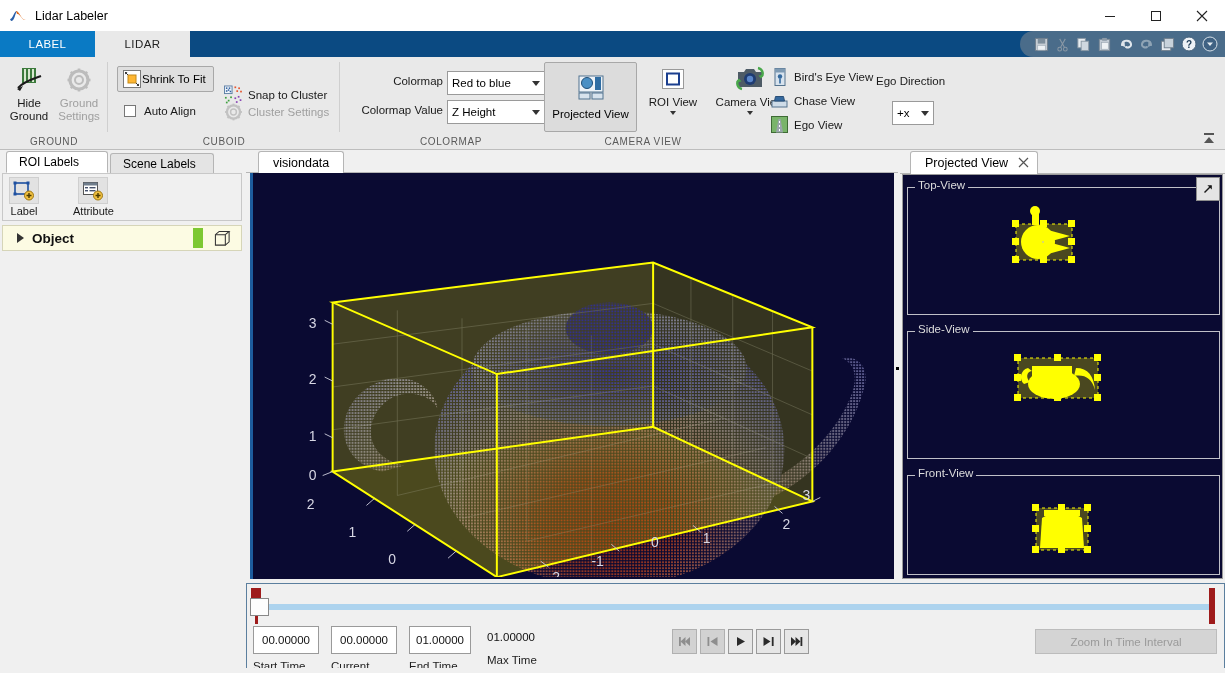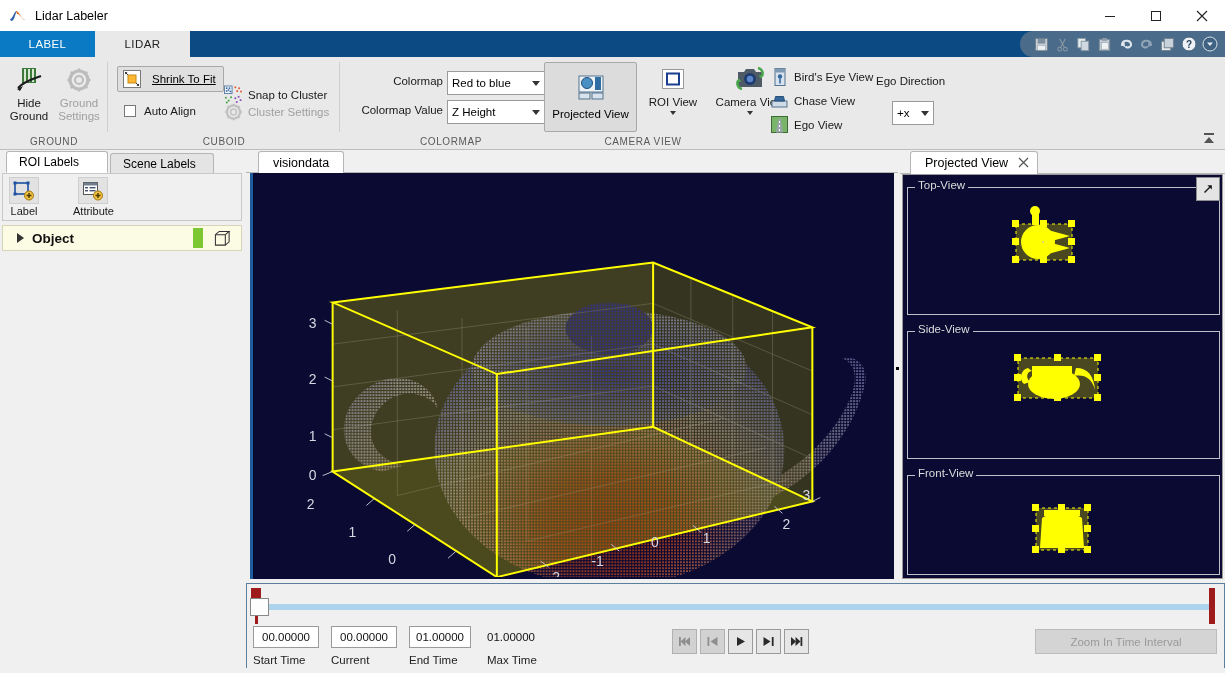--- a/index.html
+++ b/index.html
@@ -70,23 +70,23 @@
   }
   .bigbtn .bi { height: 34px; display: flex; align-items: center; justify-content: center; }
   .bigbtn.disabled { color: #a0a0a0; }
   .smallbtn {
     position: absolute; display: flex; align-items: center; gap: 5px;
     font-size: 11.5px; color: #1a1a1a;
   }
   .smallbtn.disabled { color: #a0a0a0; }
   .smallbtn .si { width: 19px; height: 19px; display: flex; align-items: center; justify-content: center; }
   .togglebtn {
-    position: absolute; display: flex; align-items: center; gap: 10px;
+    position: absolute; display: flex; align-items: center; gap: 0;
     border: 1px solid #a8a8a8; background: #dfdfdf; border-radius: 2px;
-    padding: 2px 7px 2px 4px; font-size: 11.5px; text-decoration: underline;
+    padding: 2px 7px 2px 4px; font-size: 11.5px;
   }
   .fieldlbl { position: absolute; font-size: 11.5px; color: #1a1a1a; text-align: right; }
   .combo {
     position: absolute; height: 24px; background: #fff; border: 1px solid #9a9a9a;
     display: flex; align-items: center; padding-left: 4px; font-size: 11.5px;
   }
   .combo .cval { flex: 1; white-space: nowrap; overflow: hidden; }
   .combo .carrow {
     width: 17px; height: 100%; display: flex; align-items: center; justify-content: center;
   }
@@ -199,21 +199,21 @@
   }
   .tl-left-marker { position: absolute; left: 4px; top: 4px; width: 10px; height: 11px; background: #9e1b1b; }
   .tl-left-stem { position: absolute; left: 8px; top: 28px; width: 3px; height: 12px; background: #9e1b1b; }
   .tl-thumb {
     position: absolute; left: 3px; top: 14px; width: 19px; height: 18px;
     background: #fdfdfd; border: 1px solid #888;
   }
   .tl-right-marker { position: absolute; left: 962px; top: 4px; width: 6px; height: 36px; background: #9e1b1b; }
   .tfield { position: absolute; }
   .tfield .tbox {
-    height: 22px; background: #fff; border: 1px solid #9a9a9a;
+    height: 28px; background: #fff; border: 1px solid #9a9a9a;
     display: flex; align-items: center; justify-content: center;
     font-size: 11.5px; color: #111;
   }
   .tfield .tlbl { margin-top: 6px; font-size: 11.5px; color: #222; }
   .tfield .tplain { height: 22px; display: flex; align-items: center; font-size: 11.5px; color: #111; }
   .playbtn {
     position: absolute; width: 25px; height: 25px; border: 1px solid #9a9a9a;
     background: #e6e6e6; display: flex; align-items: center; justify-content: center;
   }
   .playbtn.disabled { background: #d2d2d2; border-color: #b0b0b0; }

